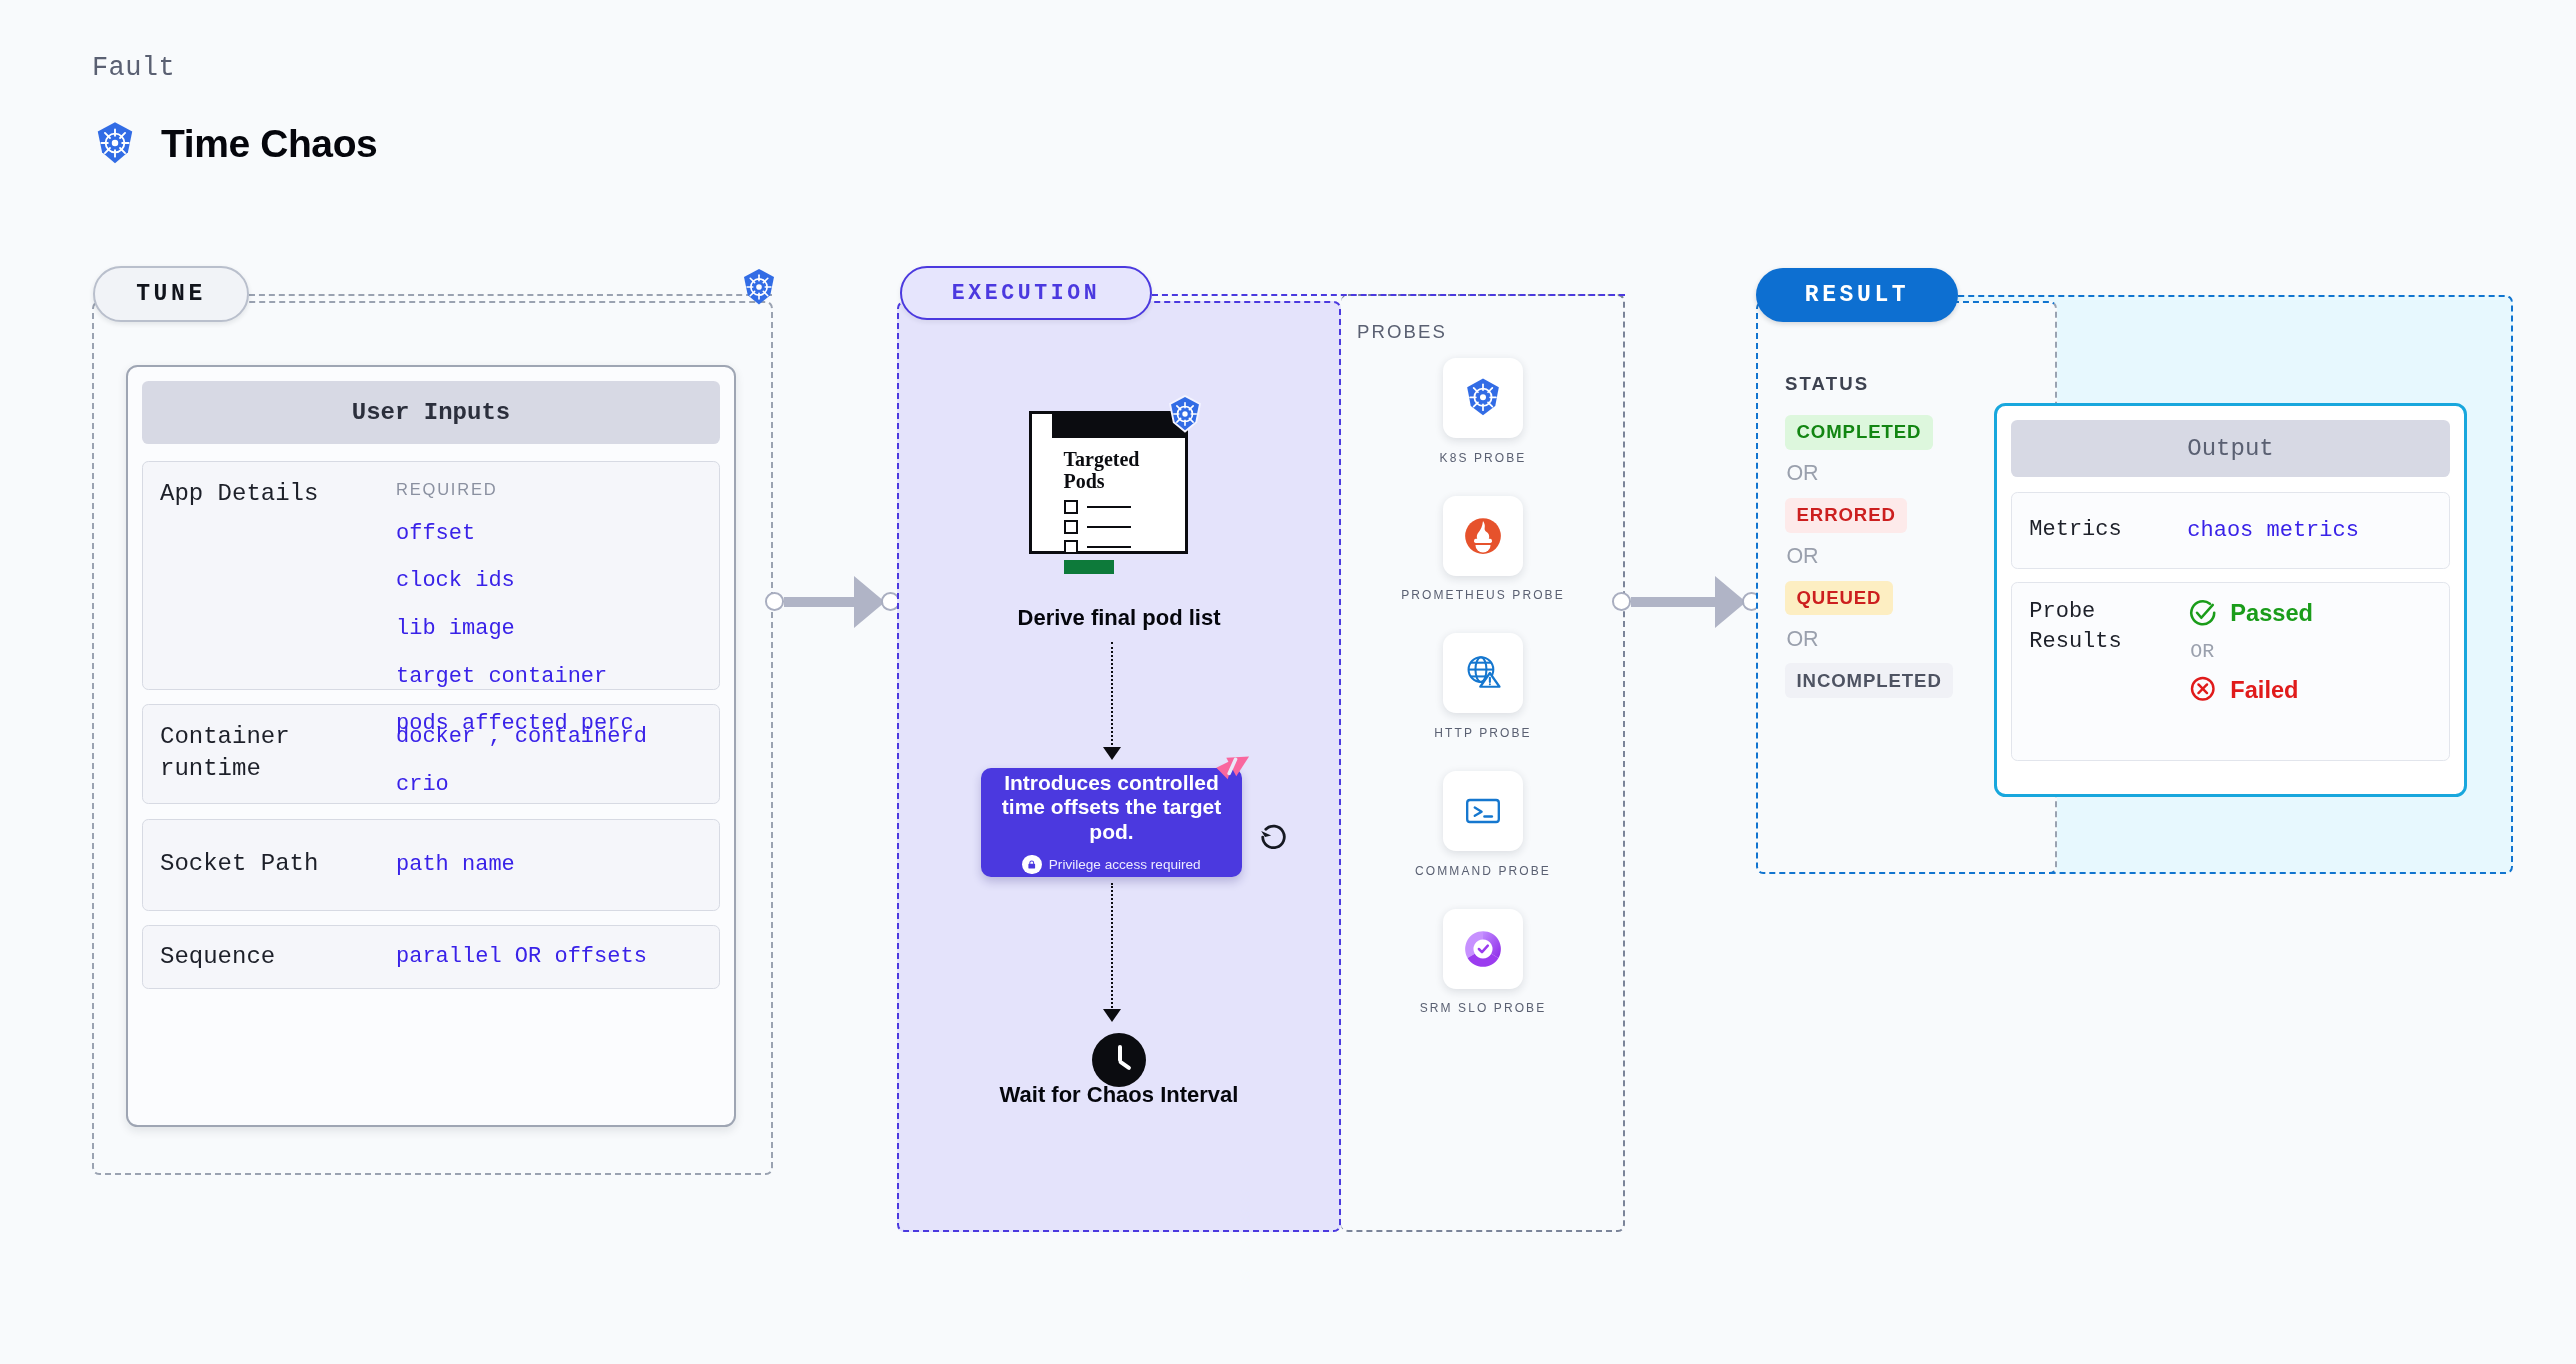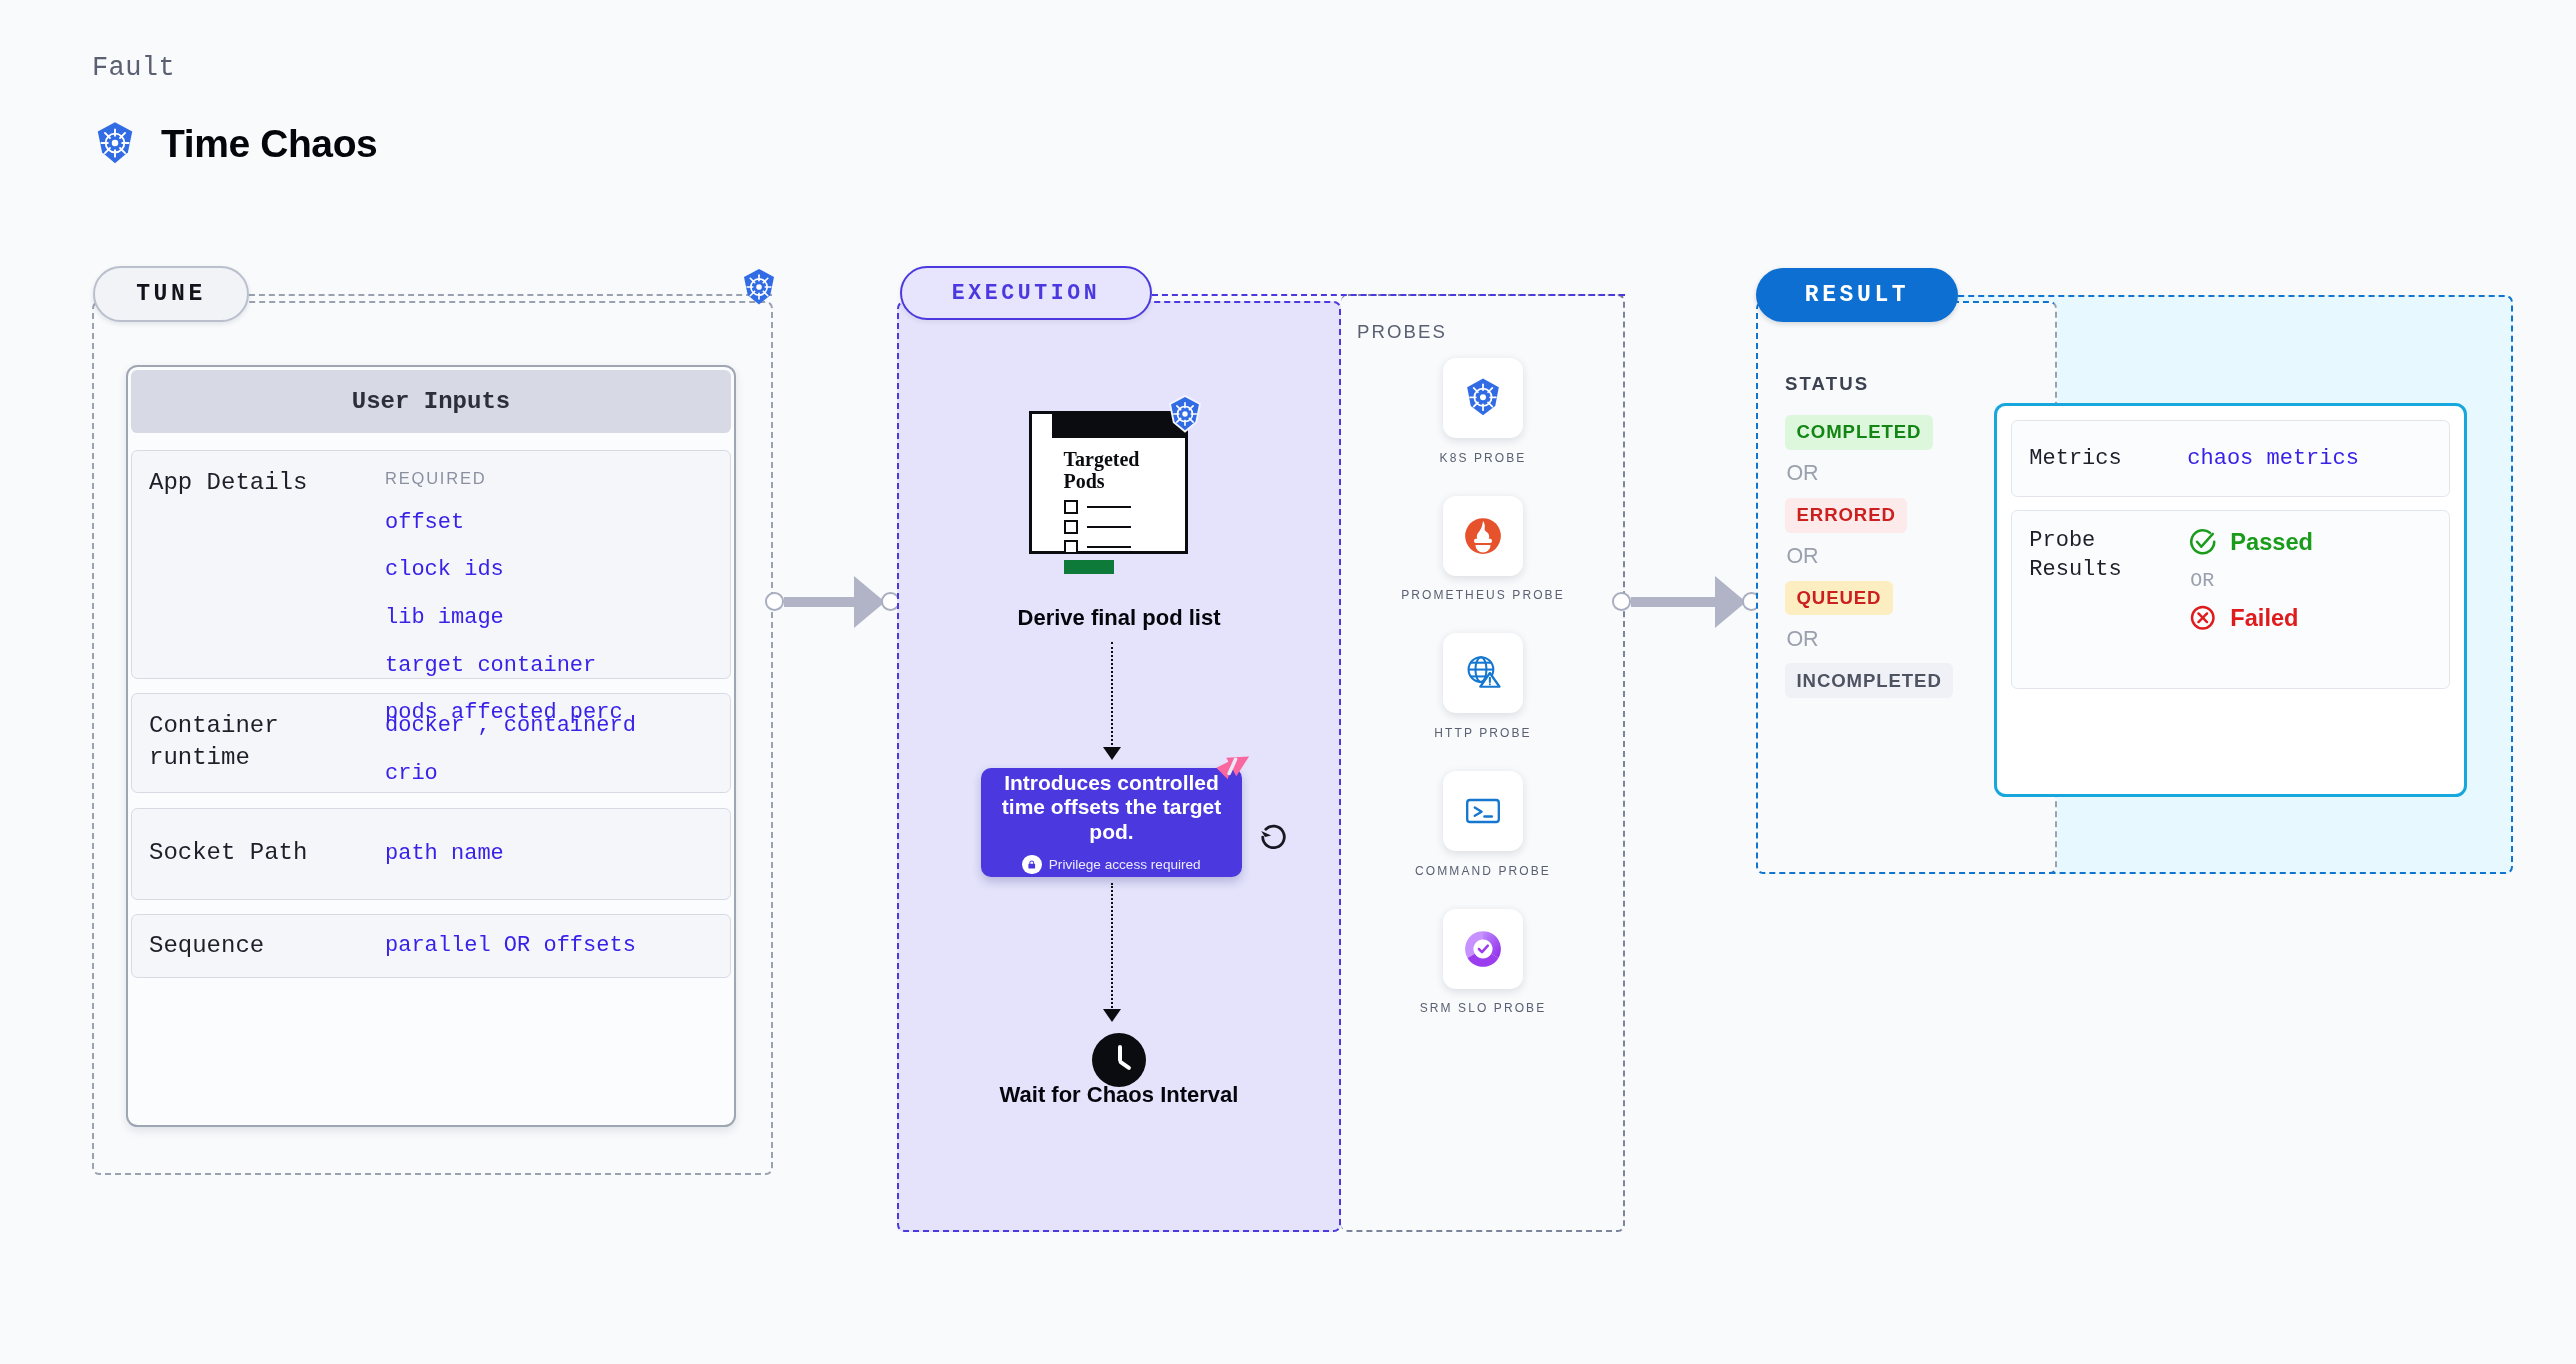--- a/index.html
+++ b/index.html
@@ -58,21 +58,21 @@
   #tune-k8s { position: absolute; left: 739px; top: 267px; }
 
   
   .inner-card {
     position: absolute; left: 126px; top: 365px;
     width: 610px; height: 762px;
     background: #fbfcfe;
     border: 2.1px solid #9ea5b3;
     border-radius: 11.5px;
     box-shadow: 0 3.6px 10px rgba(20,25,40,.10);
-    padding: 3px;
+    padding: 14px;
   }
   .card-title {
     height: 63px; background: #d7d9e4; border-radius: 6.4px;
     display: flex; align-items: center; justify-content: center;
     font-family: "Liberation Mono", monospace;
     font-size: 24px; font-weight: 700; color: #2b2f3c;
     margin-bottom: 17px;
   }
   .row {
     background: #f5f6fa; border: 1.4px solid #d7dae3; border-radius: 6.4px;
@@ -575,20 +575,21 @@
     <div><span class="status-chip" style="background:#ddf7dd;color:#128512;">COMPLETED</span></div>
     <div class="or-text">OR</div>
     <div><span class="status-chip" style="background:#fdeaea;color:#cc1f1f;">ERRORED</span></div>
     <div class="or-text">OR</div>
     <div><span class="status-chip" style="background:#fdeec2;color:#cc1f1f;">QUEUED</span></div>
     <div class="or-text">OR</div>
     <div><span class="status-chip" style="background:#f0f1f6;color:#4e5362;">INCOMPLETED</span></div>
   </div>
 
   <div class="output-card">
+    <div class="output-title">Output</div>
 
     <div class="out-row" style="height:77px;align-items:center;">
       <div class="out-label">Metrics</div>
       <div class="out-value">chaos metrics</div>
     </div>
 
     <div class="out-row" style="height:179px;margin-bottom:0;">
       <div class="out-label">Probe Results</div>
       <div>
         <div class="pf-line">

